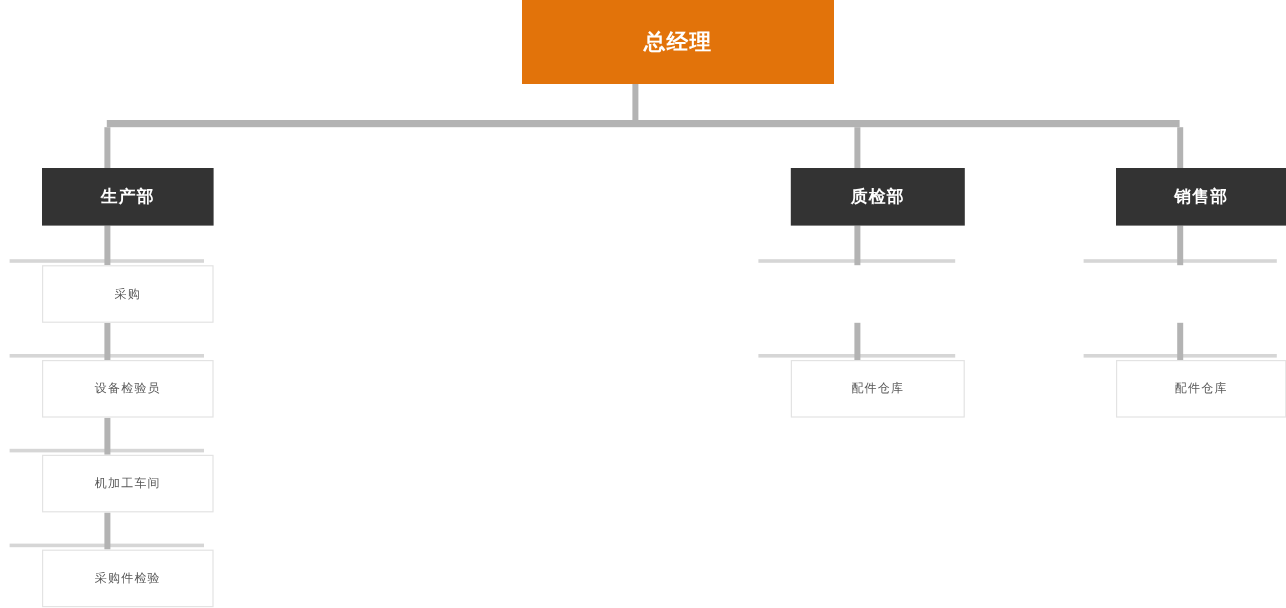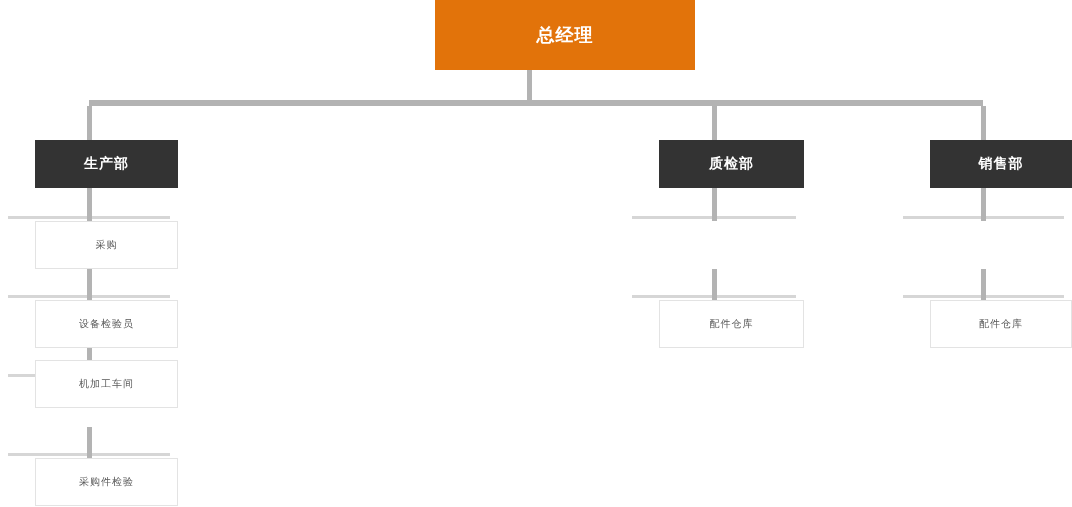--- a/index.html
+++ b/index.html
@@ -21,21 +21,21 @@
     background:var(--dept-bg,#333333);color:var(--dept-text,#FFFFFF);
     font-size:14px;font-weight:bold;letter-spacing:1px;
   }
   .child{
     left:0;right:0;height:48px;
     background:var(--child-bg,#FFFFFF);
     border:1px solid var(--child-border,#E3E3E3);
     color:var(--child-text,#595959);
     font-size:10px;letter-spacing:1px;
   }
-  .row0{top:221px}.row1{top:300px}.row2{top:360px}.row3{top:458px}
+  .row0{top:221px}.row1{top:300px}.row2{top:379px}.row3{top:458px}
   .col{position:absolute;top:0;height:417px;}
   .col1{left:0;width:178px}
   .col2{left:297px;width:180px}
   .col3{left:624px;width:180px}
   .col4{left:895px;width:177px}
   .vline{position:absolute;width:5px;left:calc(50% - 2.5px);background:var(--connector,#B3B3B3);}
   .root-stub{position:absolute;left:527px;top:70px;width:5px;height:30px;background:var(--connector,#B3B3B3);}
   .hline{position:absolute;left:89px;top:100px;width:894px;height:6px;background:var(--connector,#B3B3B3);}
   .drop{top:106px;height:34px;}
   .stub-a{top:188px;height:33px;}

